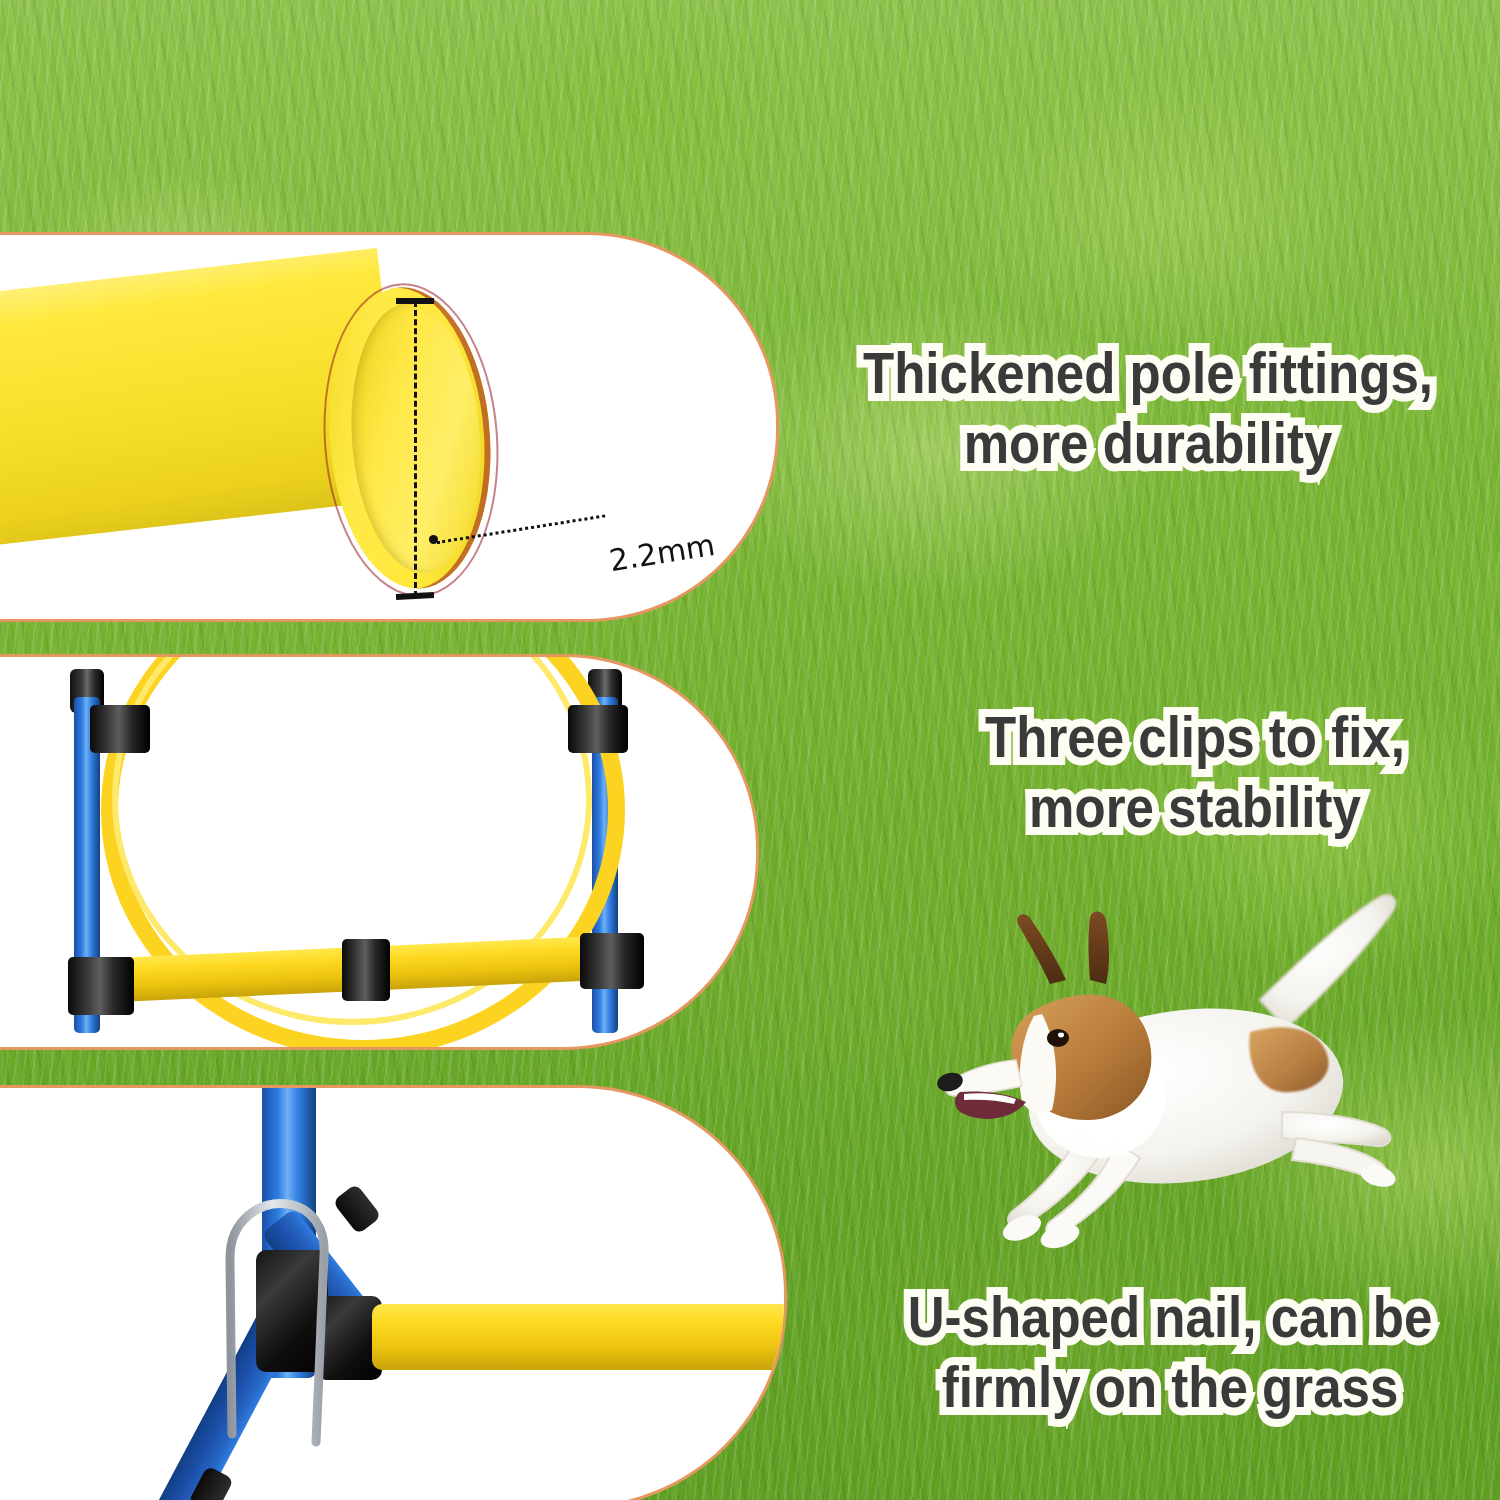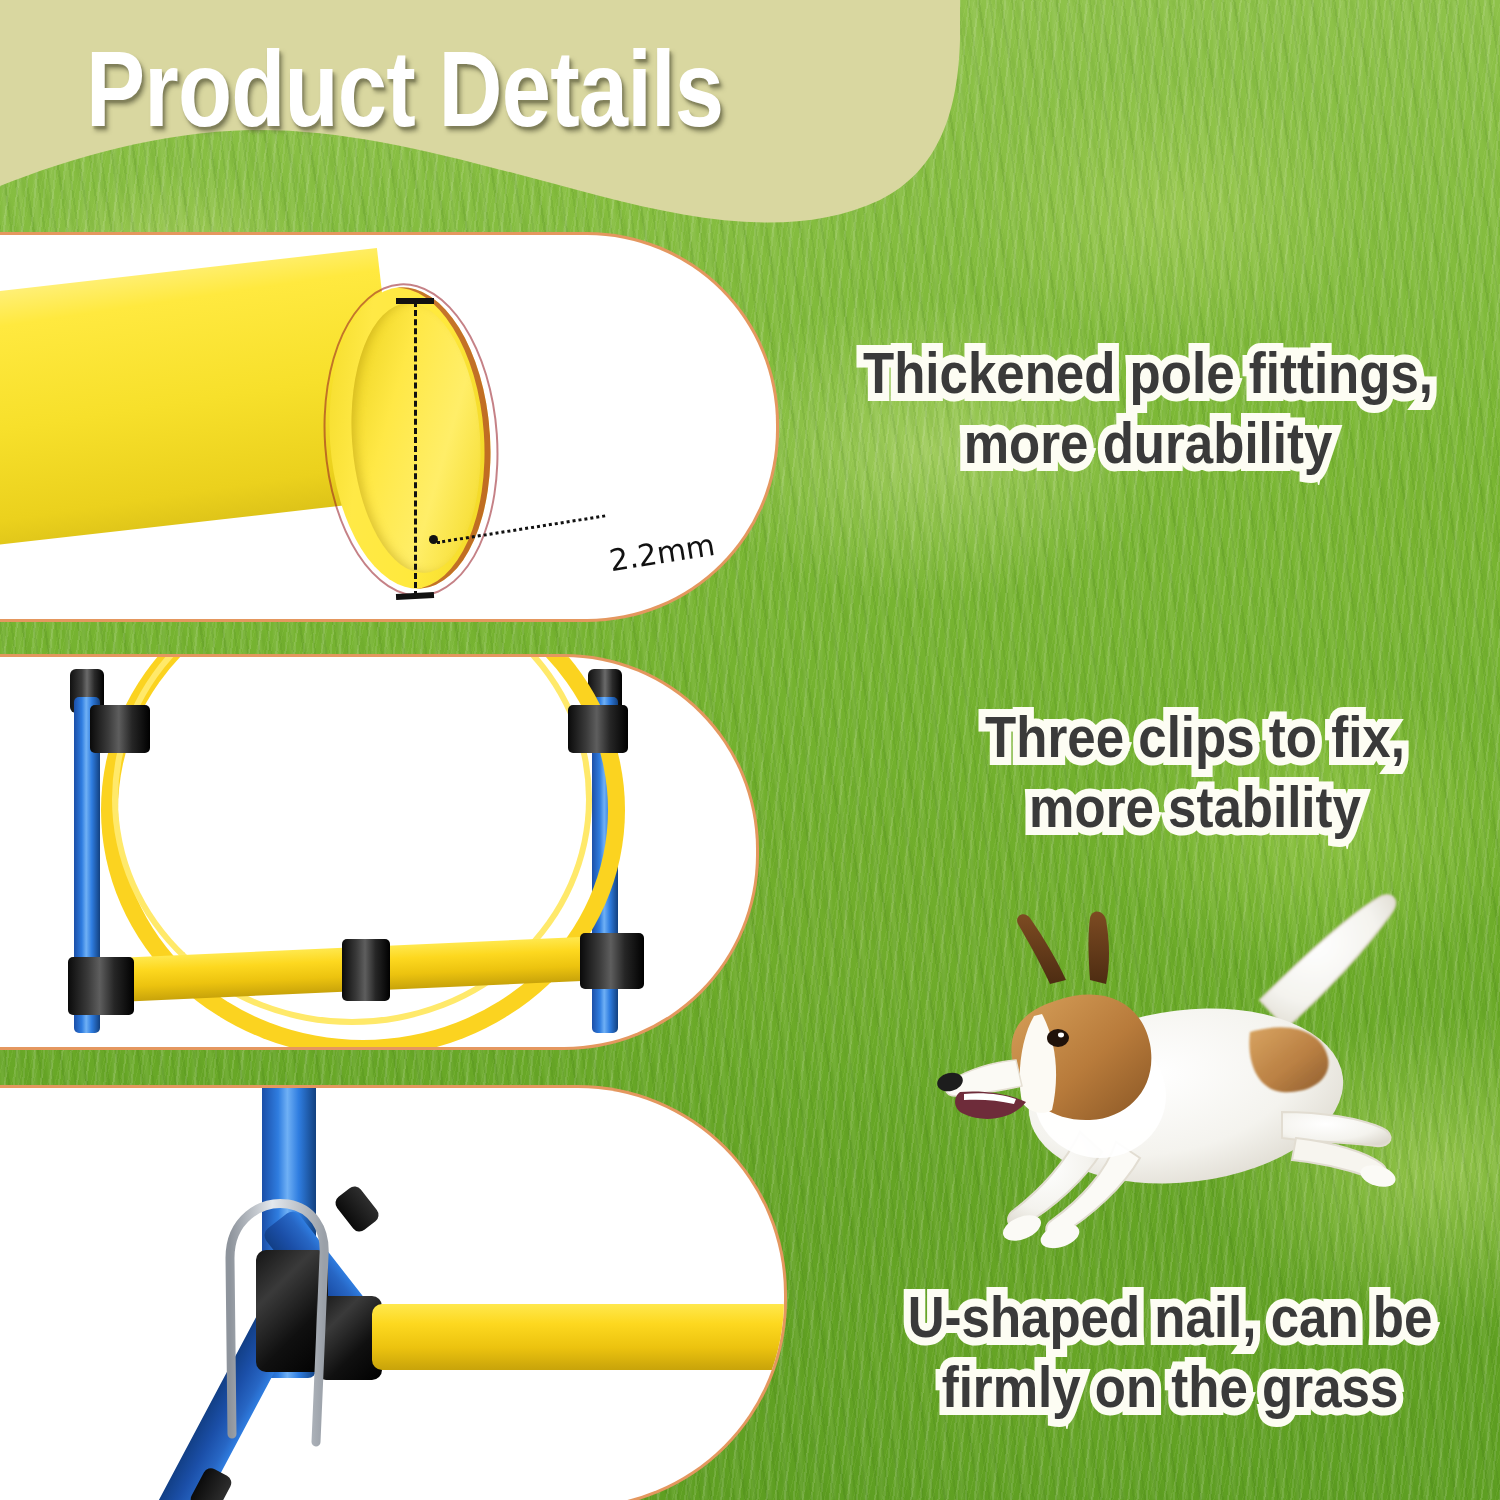--- a/index.html
+++ b/index.html
@@ -252,27 +252,20 @@
 
       <ellipse cx="128" cy="158" rx="11" ry="9" fill="#20120a"></ellipse>
       <ellipse cx="131" cy="155" rx="3" ry="2.4" fill="#ffffff"></ellipse>
 
       <ellipse cx="92" cy="348" rx="20" ry="11" fill="#fbfaf6" transform="rotate(-22 92 348)"></ellipse>
       <ellipse cx="130" cy="356" rx="20" ry="11" fill="#fbfaf6" transform="rotate(-18 130 356)"></ellipse>
       <ellipse cx="448" cy="296" rx="18" ry="10" fill="#fbfaf6" transform="rotate(16 448 296)"></ellipse>
     </svg>
   </div>
 
-  <div class="banner">
-    <svg width="960" height="240" viewBox="0 0 960 240">
-      <path d="M0,0 L960,0 L960,40 C958,110 940,170 880,200 C800,238 700,222 600,196
-               C470,162 360,128 250,130 C160,132 70,158 0,186 Z" fill="#d9d7a0"></path>
-    </svg>
-    <div class="banner-title">Product Details</div>
-  </div>
 
   <div class="panel" id="panel1">
     <div class="tube-body"></div>
     <div class="tube-rim"></div>
     <div class="tube-rim-outline"></div>
     <div class="tube-bore"></div>
 
     <div class="dim-vline"></div>
     <div class="dim-cap top"></div>
     <div class="dim-cap bot"></div>

